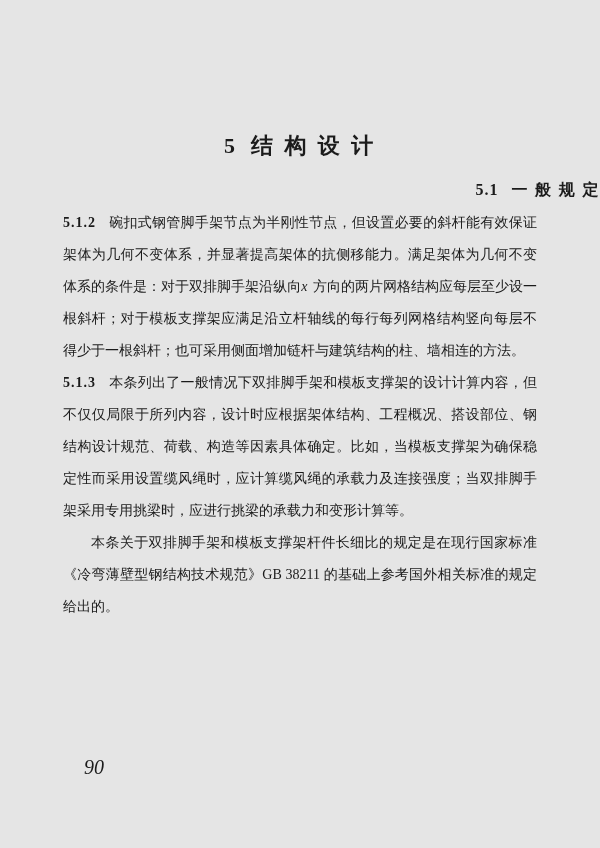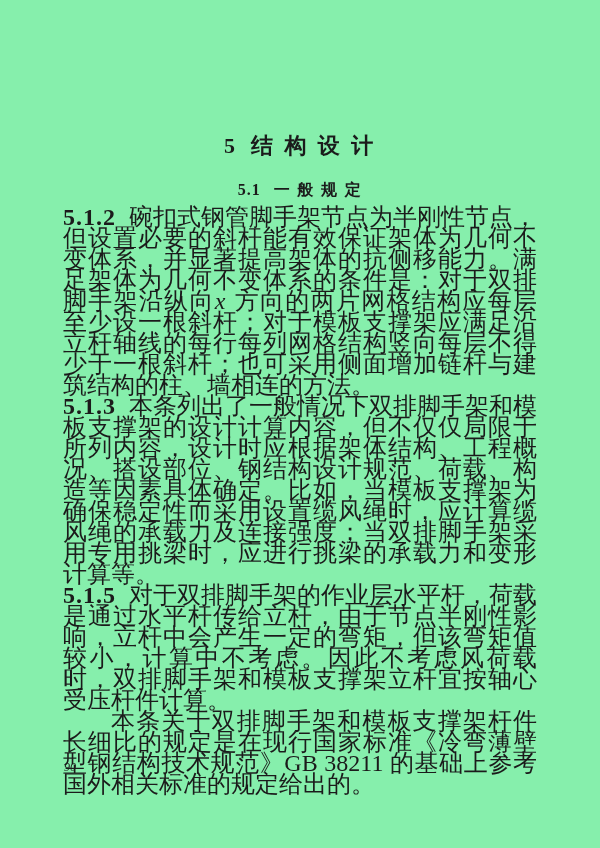--- a/index.html
+++ b/index.html
@@ -5,21 +5,21 @@
   html, body {
     margin: 0;
     padding: 0;
     background: #888;
   }
   .page {
     position: relative;
     width: 600px;
     height: 848px;
     margin: 0 auto;
-    background: #86efac;
+    background: #e5e5e5;
     color: #1b1b1b;
     font-family: "Liberation Serif", "DejaVu Serif", serif;
     overflow: hidden;
   }
   .chapter-title {
     position: absolute;
     top: 134px;
     left: 0;
     width: 100%;
     text-align: center;
@@ -35,42 +35,42 @@
     letter-spacing: 0;
   }
   .chapter-title .chap-name {
     letter-spacing: 0.12em;
   }
   .section-title {
     position: absolute;
     top: 180px;
     left: 0;
     width: 100%;
-    text-align: center;
+    text-align: right;
     font-family: "Liberation Sans", "DejaVu Sans", sans-serif;
     font-weight: bold;
     font-size: 16px;
     line-height: 20px;
     white-space: nowrap;
   }
   .section-title .sec-num {
     font-family: "Liberation Serif", "DejaVu Serif", serif;
     margin-right: 13px;
     letter-spacing: 1px;
   }
   .section-title .sec-name {
     letter-spacing: 0.1em;
   }
   .body-text {
     position: absolute;
     top: 207px;
     left: 63px;
     width: 474px;
-    font-size: 24px;
-    line-height: 21px;
+    font-size: 14px;
+    line-height: 32px;
     text-align: justify;
   }
   .body-text p {
     margin: 0;
     padding: 0;
   }
   .clause-num {
     font-weight: bold;
     letter-spacing: 1px;
     padding-right: 13px;
@@ -79,23 +79,23 @@
     font-style: italic;
     font-family: "Liberation Serif", "DejaVu Serif", serif;
     padding-right: 2px;
   }
   .indent-para {
     text-indent: 2em;
   }
   .page-number {
     position: absolute;
     top: 757px;
-    left: 64px;
+    left: 84px;
     font-style: italic;
-    font-size: 12px;
+    font-size: 20px;
     line-height: 20px;
   }
 </style>
 </head>
 <body>
 
 <div class="page">
 
   <div class="chapter-title">
     <span class="chap-num">5</span><span class="chap-name">结 构 设 计</span>
@@ -104,21 +104,20 @@
   <div class="section-title">
     <span class="sec-num">5.1</span><span class="sec-name">一 般 规 定</span>
   </div>
 
   <div class="body-text">
 
     <p><span class="clause-num">5.1.2</span><span>碗扣式钢管脚手架节点为半刚性节点，但设置必要的斜杆能有效保证架体为几何不变体系，并显著提高架体的抗侧移能力。满足架体为几何不变体系的条件是：对于双排脚手架沿纵向</span><span class="math-var">x</span><span> 方向的两片网格结构应每层至少设一根斜杆；对于模板支撑架应满足沿立杆轴线的每行每列网格结构竖向每层不得少于一根斜杆；也可采用侧面增加链杆与建筑结构的柱、墙相连的方法。</span></p>
 
     <p><span class="clause-num">5.1.3</span><span>本条列出了一般情况下双排脚手架和模板支撑架的设计计算内容，但不仅仅局限于所列内容，设计时应根据架体结构、工程概况、搭设部位、钢结构设计规范、荷载、构造等因素具体确定。比如，当模板支撑架为确保稳定性而采用设置缆风绳时，应计算缆风绳的承载力及连接强度；当双排脚手架采用专用挑梁时，应进行挑梁的承载力和变形计算等。</span></p>
 
-    <p><span class="clause-num">5.1.5</span><span>对于双排脚手架的作业层水平杆，荷载是通过水平杆传给立杆，由于节点半刚性影响，立杆中会产生一定的弯矩，但该弯矩值较小，计算中不考虑。因此不考虑风荷载时，双排脚手架和模板支撑架立杆宜按轴心受压杆件计算。</span></p>
 
 
     <p class="indent-para"><span>本条关于双排脚手架和模板支撑架杆件长细比的规定是在现行国家标准《冷弯薄壁型钢结构技术规范》GB 38211 的基础上参考国外相关标准的规定给出的。</span></p>
 
   </div>
 
   <div class="page-number">90</div>
 
 </div>
 

